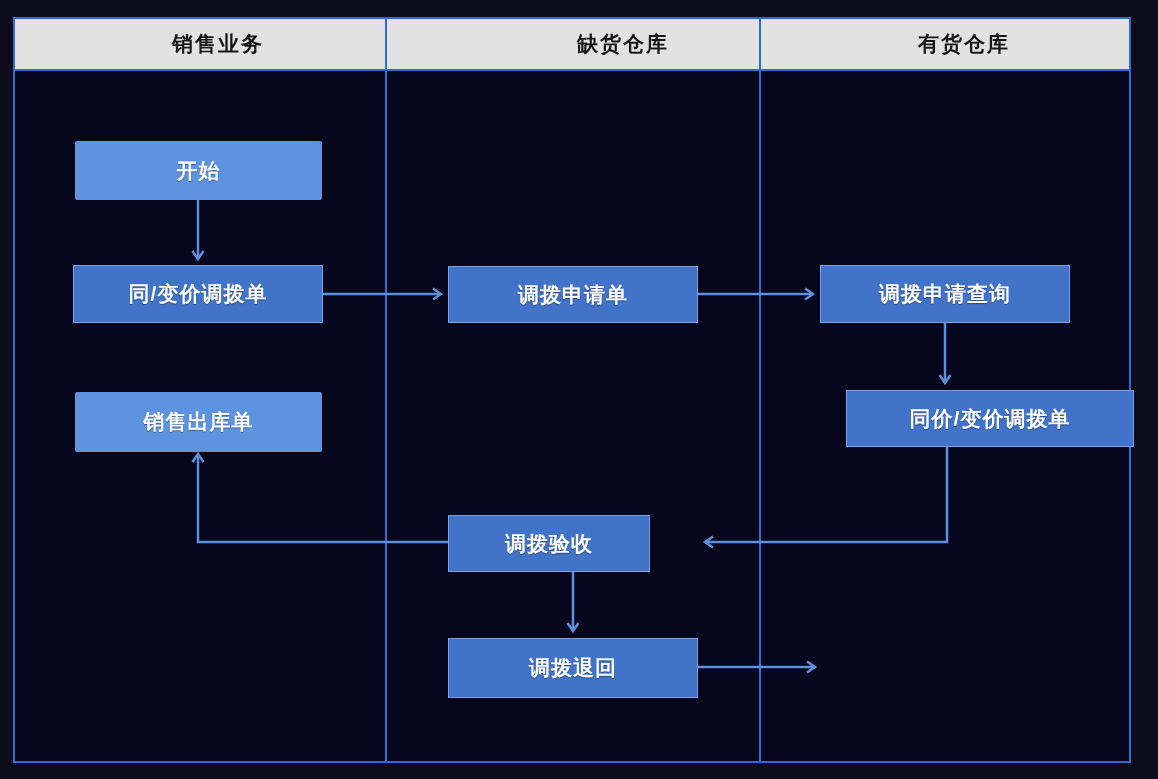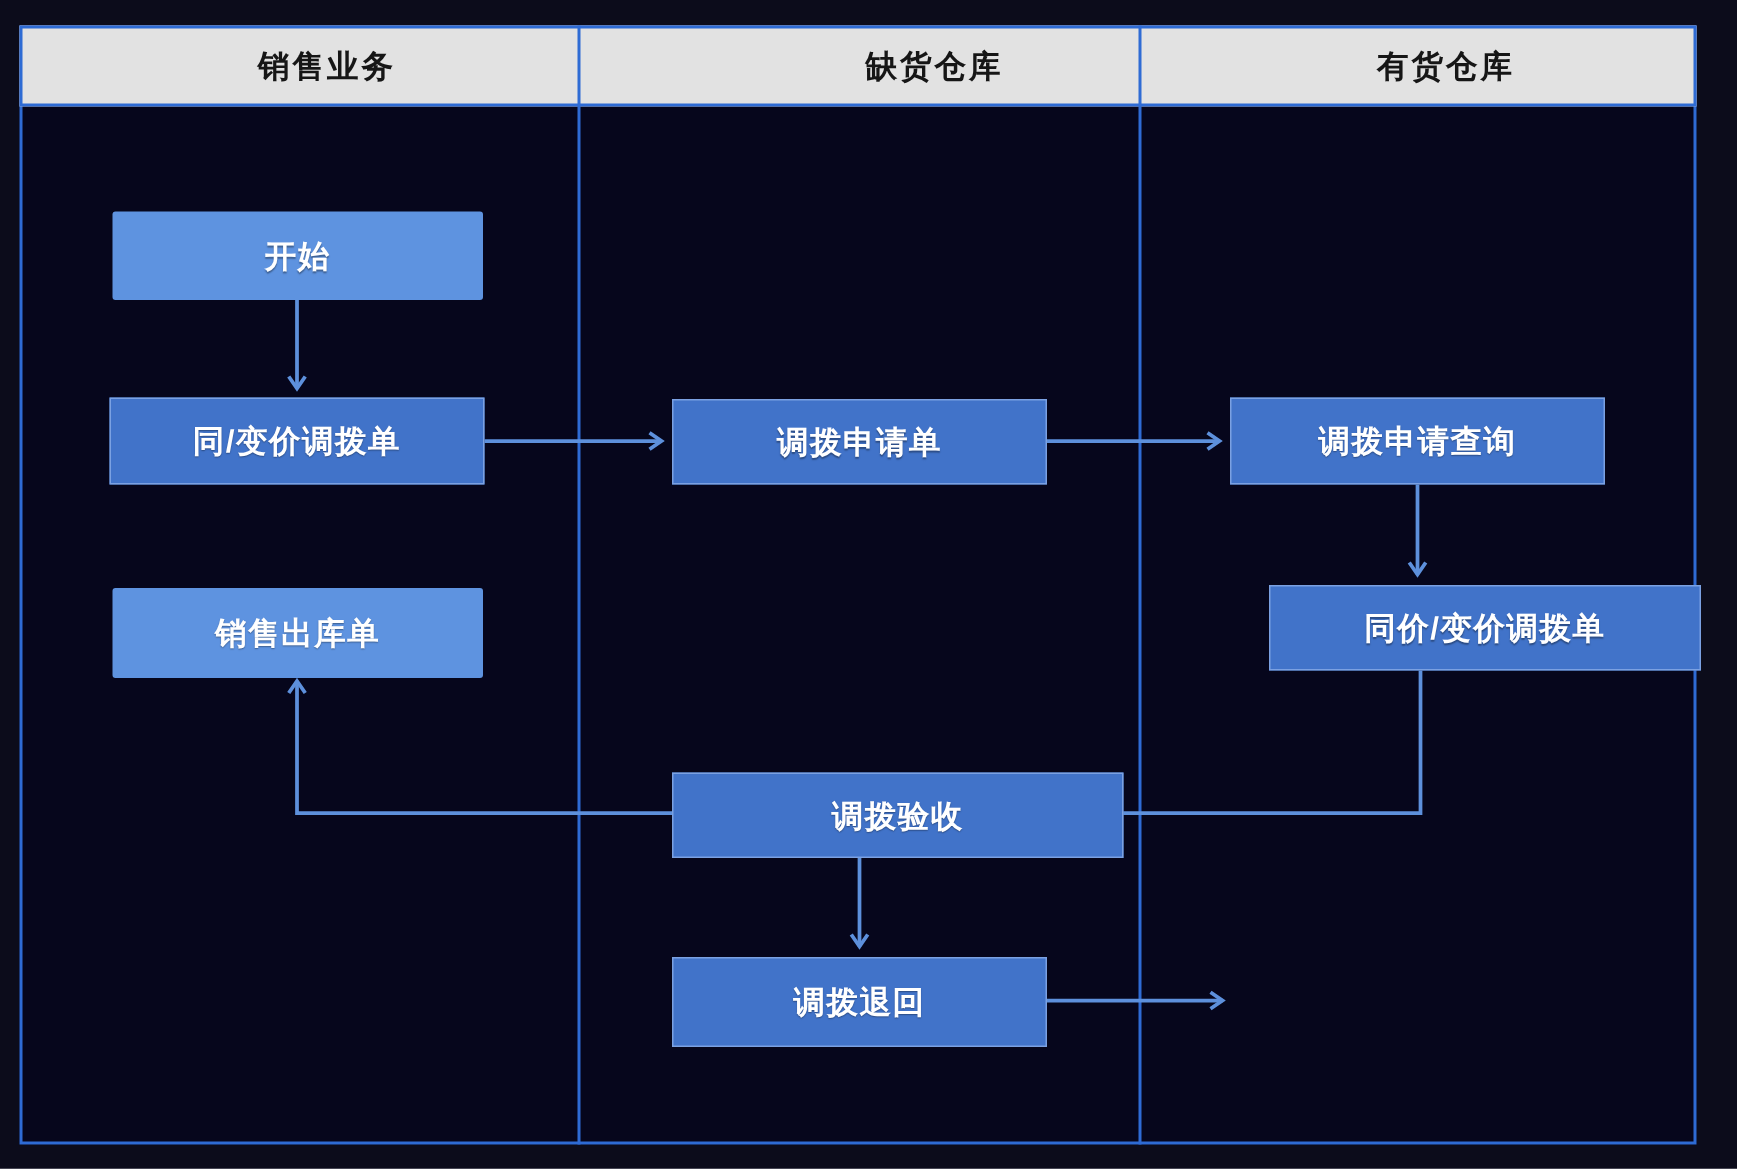--- a/index.html
+++ b/index.html
@@ -91,17 +91,17 @@
     </svg>
 <div class="lane-title" style="left: 13px; top: 17px; width: 372px; height: 54px; z-index: 2;">销售业务</div>
     <div class="lane-title" style="left: 385px; top: 17px; width: 438px; height: 54px; z-index: 2;">缺货仓库</div>
     <div class="lane-divider" style="left: 385px; top: 17px; height: 746px; z-index: 1;"></div>
     <div class="lane-title" style="left: 759px; top: 17px; width: 372px; height: 54px; z-index: 2;">有货仓库</div>
     <div class="lane-divider" style="left: 759px; top: 17px; height: 746px; z-index: 1;"></div>
     <div class="node rounded" style="left: 75px; top: 141px; width: 247px; height: 59px;">开始</div>
     <div class="node rect" style="left: 73px; top: 265px; width: 250px; height: 58px;">同/变价调拨单</div>
     <div class="node rounded" style="left: 75px; top: 392px; width: 247px; height: 60px;">销售出库单</div>
     <div class="node rect" style="left: 448px; top: 266px; width: 250px; height: 57px;">调拨申请单</div>
-    <div class="node rect" style="left: 448px; top: 515px; width: 301px; height: 57px;">调拨验收</div>
+    <div class="node rect" style="left: 448px; top: 515px; width: 202px; height: 57px;">调拨验收</div>
     <div class="node rect" style="left: 448px; top: 638px; width: 250px; height: 60px;">调拨退回</div>
     <div class="node rect" style="left: 820px; top: 265px; width: 250px; height: 58px;">调拨申请查询</div>
     <div class="node rect" style="left: 820px; top: 390px; width: 288px; height: 57px; margin-left: 26px;">同价/变价调拨单</div>
   </div>
 
 </body></html>

